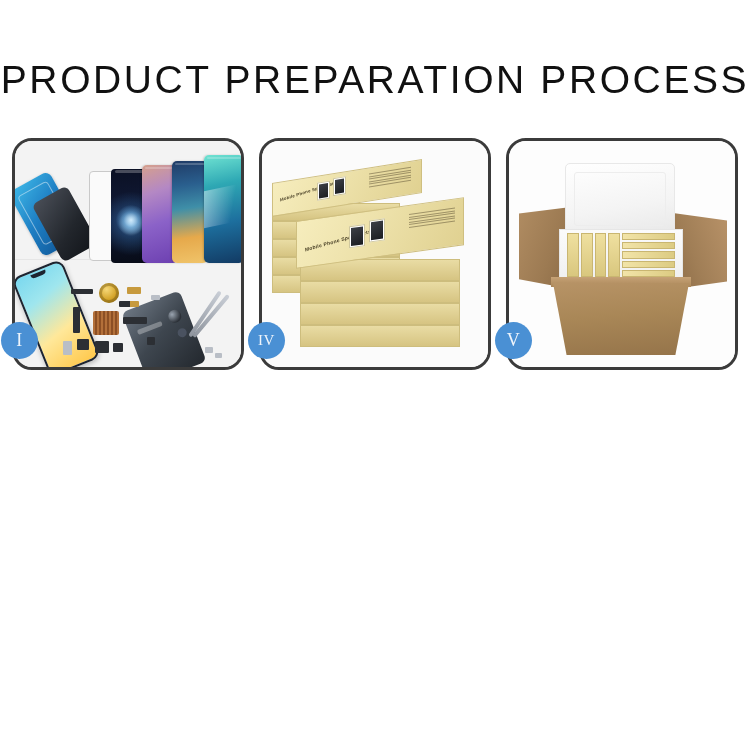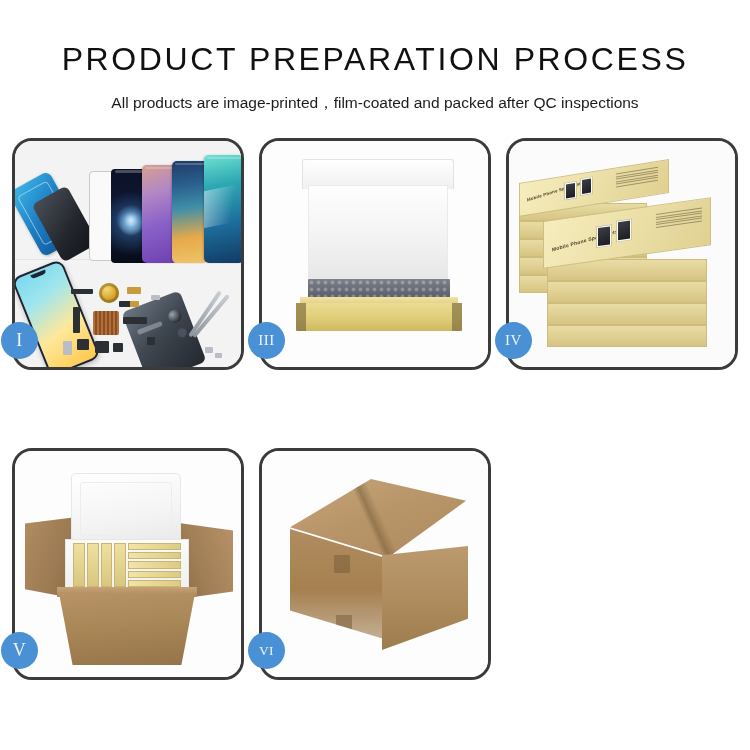--- a/index.html
+++ b/index.html
@@ -16,26 +16,26 @@
     position: relative;
     width: 750px; height: 750px;
     background: #ffffff;
   }
 
   
   .header { position: absolute; left: 0; top: 0; width: 750px; }
 
   .title {
     text-align: center;
-    font-size: 32px;
+    font-size: 39px;
     font-weight: 400;
     letter-spacing: 2.6px;
     color: #111111;
     line-height: 1;
-    padding-top: 43px;
+    padding-top: 60px;
     white-space: nowrap;
   }
 
   .subtitle {
     text-align: center;
     font-size: 15.5px;
     font-weight: 400;
     color: #1b1b1b;
     line-height: 1;
     padding-top: 20px;
@@ -458,21 +458,20 @@
     border-radius: 1px;
   }
 </style>
 </head>
 <body>
 
 <div class="page">
 
   <div class="header">
     <div class="title">PRODUCT PREPARATION PROCESS</div>
-    <div class="subtitle">All products are image-printed，film-coated and packed after QC inspections</div>
   </div>
 
   <div class="grid">
 
     <div class="panel">
       <div class="panel-inner p1">
         <div class="shelf"></div>
 
         <div class="film"></div>
         <div class="film-b"></div>
@@ -509,30 +508,20 @@
         <div class="bit" style="left:98px;  top:202px; width:10px; height:9px;"></div>
         <div class="bit silver" style="left:48px;top:200px; width:9px;  height:14px;"></div>
         <div class="bit" style="left:132px; top:196px; width:8px;  height:8px;"></div>
         <div class="bit silver" style="left:190px;top:206px; width:8px;  height:6px;"></div>
         <div class="bit silver" style="left:200px;top:212px; width:7px;  height:5px;"></div>
       </div>
       <div class="badge">I</div>
     </div>
 
 
-    <div class="panel">
-      <div class="panel-inner p3">
-        <div class="box3-lid"></div>
-        <div class="foam3"></div>
-        <div class="dark-fill"></div>
-        <div class="box3-rim"></div>
-        <div class="box3-front"></div>
-      </div>
-      <div class="badge wide">III</div>
-    </div>
 
     <div class="panel">
       <div class="panel-inner p4">
         <div class="stackwrap">
 
           <div class="sbox edge" style="left:10px;  top:62px;  width:128px; height:18px;"></div>
           <div class="sbox edge" style="left:10px;  top:80px;  width:128px; height:18px;"></div>
           <div class="sbox edge" style="left:10px;  top:98px;  width:128px; height:18px;"></div>
           <div class="sbox edge" style="left:10px;  top:116px; width:128px; height:18px;"></div>
           <div class="sbox edge" style="left:10px;  top:134px; width:128px; height:18px;"></div>
@@ -603,26 +592,15 @@
               <span></span>
               <span></span>
           </div>
         </div>
         <div class="carton-lip"></div>
         <div class="carton-front"></div>
       </div>
       <div class="badge">V</div>
     </div>
 
-    <div class="panel">
-      <div class="panel-inner p6">
-        <div class="c6-top"></div>
-        <div class="c6-left">
-          <div class="tape" style="left:44px; top:26px; width:16px; height:18px;"></div>
-          <div class="tape" style="left:46px; top:86px; width:16px; height:16px;"></div>
-        </div>
-        <div class="c6-right"></div>
-      </div>
-      <div class="badge xwide">VI</div>
-    </div>
 
   </div>
 </div>
 
 </body></html>

